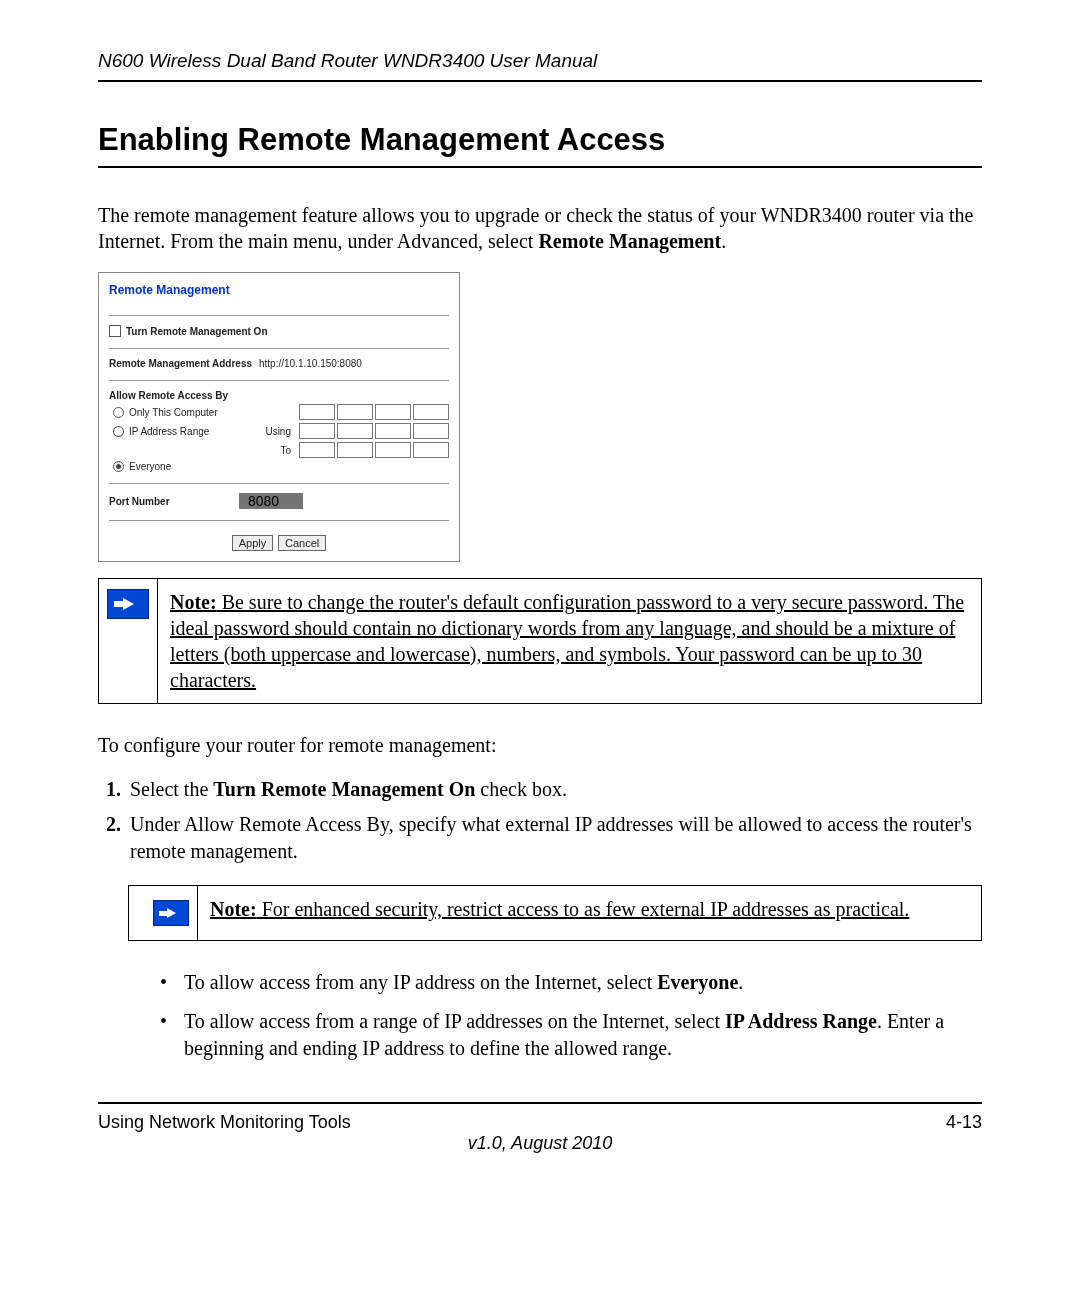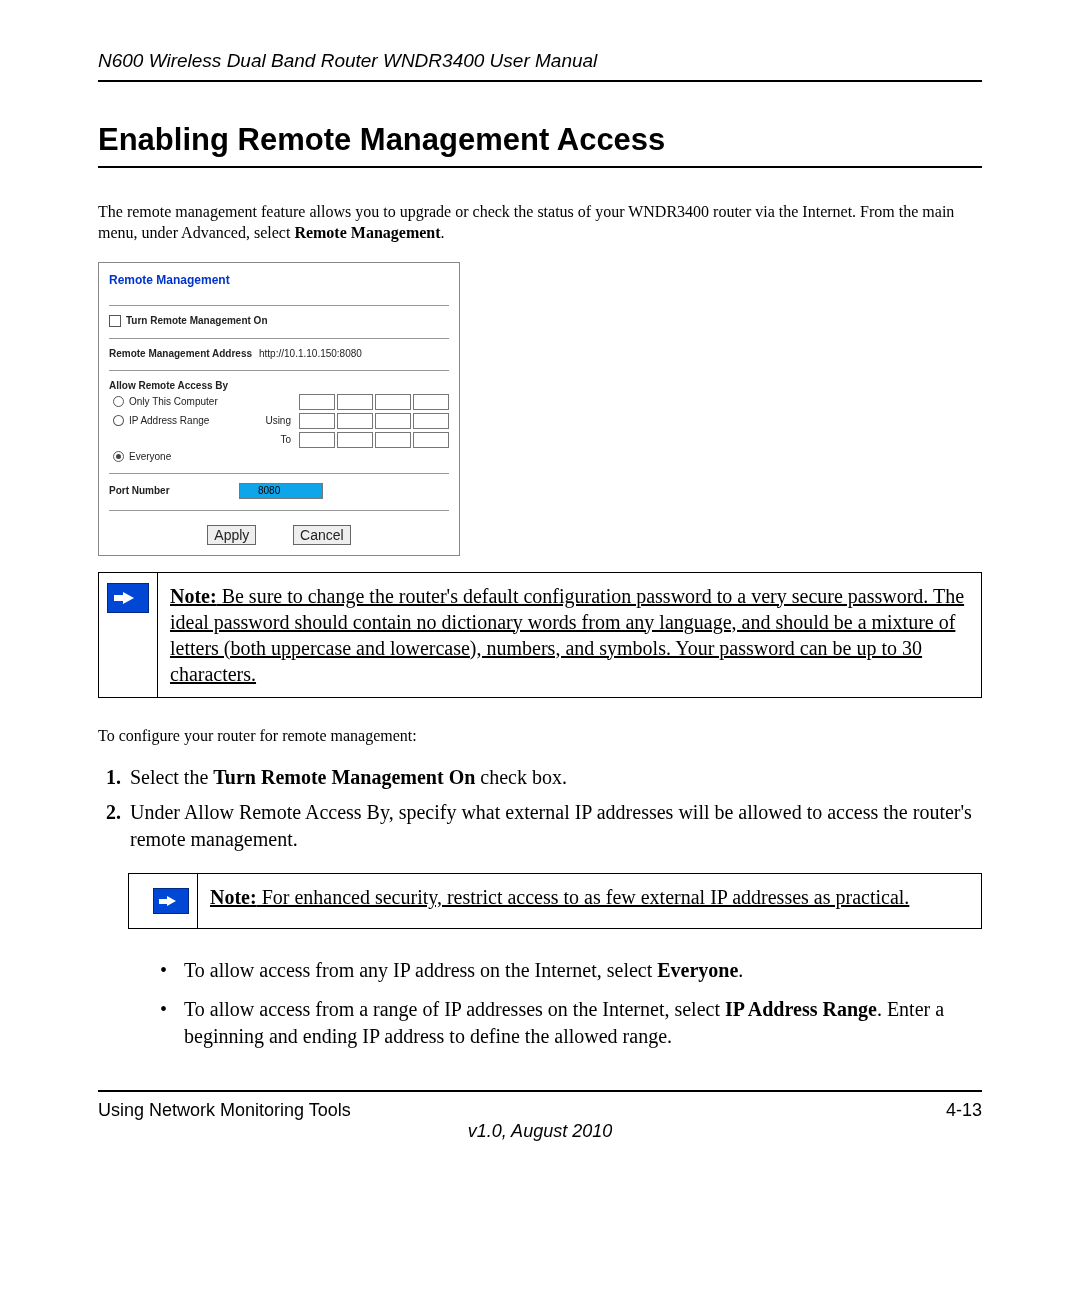--- a/index.html
+++ b/index.html
@@ -30,21 +30,21 @@
     font-size: 31px;
     font-weight: bold;
     margin: 0 0 8px 0;
   }
   .title-rule {
     border: none;
     border-top: 2px solid #000;
     margin: 0 0 34px 0;
   }
   .body-p {
-    font-size: 16px;
+    font-size: 20px;
     line-height: 1.3;
     margin: 0 0 18px 0;
   }
   .screenshot-box {
     border: 1px solid #888;
     width: 340px;
     padding: 10px 10px 8px 10px;
     font-family: Arial, Helvetica, sans-serif;
     font-size: 10px;
     color: #222;
@@ -114,35 +114,35 @@
   .ss-ip-cell {
     width: 34px;
     height: 14px;
     border: 1px solid #777;
     background: #fff;
   }
   .ss-port-input {
     width: 46px;
     height: 14px;
     border: 1px solid #777;
-    font-size: 10px;
-    padding: 0 18px;
-    background: #0ea5e9;
+    font-size: 14px;
+    padding: 0 8px;
+    background: #737373;
   }
   .ss-btn-row {
     text-align: center;
     margin-top: 8px;
   }
   .ss-btn {
     display: inline-block;
     border: 1px solid #666;
     background: #eee;
-    font-size: 14px;
+    font-size: 11px;
     padding: 1px 6px;
-    margin: 0 17px;
+    margin: 0 1px;
   }
   .figure-caption {
     font-family: Arial, Helvetica, sans-serif;
     font-weight: bold;
     font-size: 18px;
     margin: 0 0 30px 0;
   }
   .note-box {
     border: 1px solid #000;
     display: flex;

